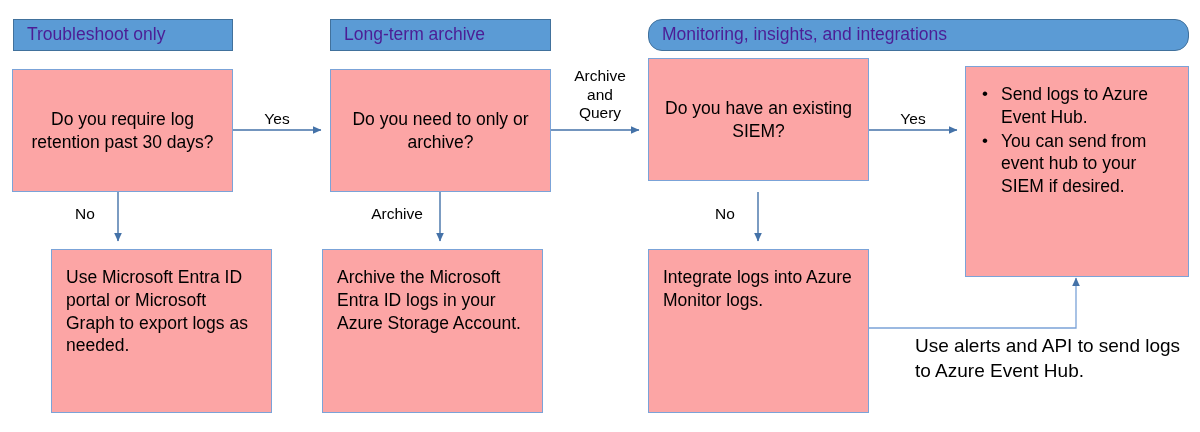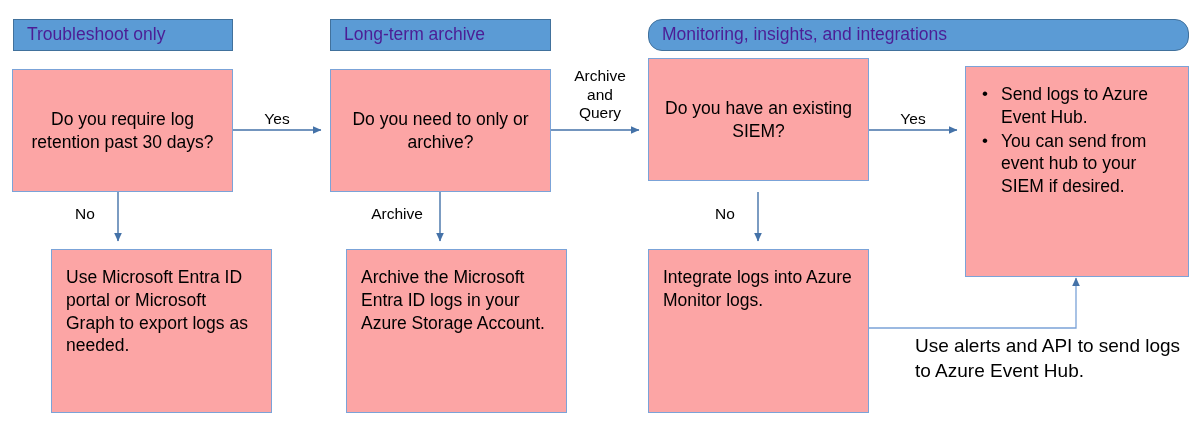--- a/index.html
+++ b/index.html
@@ -163,21 +163,21 @@
         <li>Send logs to Azure Event Hub.</li>
         <li>You can send from event hub to your SIEM if desired.</li>
       </ul>
     </div>
   </div>
 
   <div class="box left topal" style="left:12px; top:249px; width:221px; height:164px;margin-left:39px;">
     <div class="inner">Use Microsoft Entra ID portal or Microsoft Graph to export logs as needed.</div>
   </div>
 
-  <div class="box left topal" style="left:346px; top:249px; width:221px; height:164px;">
+  <div class="box left topal" style="left:322px; top:249px; width:221px; height:164px;">
     <div class="inner">Archive the Microsoft Entra ID logs in your Azure Storage Account.</div>
   </div>
 
   <div class="box left topal" style="left:648px; top:249px; width:221px; height:164px;">
     <div class="inner">Integrate logs into Azure Monitor logs.</div>
   </div>
 
   <div class="edge-label" style="left:246px; top:110px; width:62px;">Yes</div>
 
   <div class="edge-label" style="left:60px; top:205px; width:50px;">No</div>

